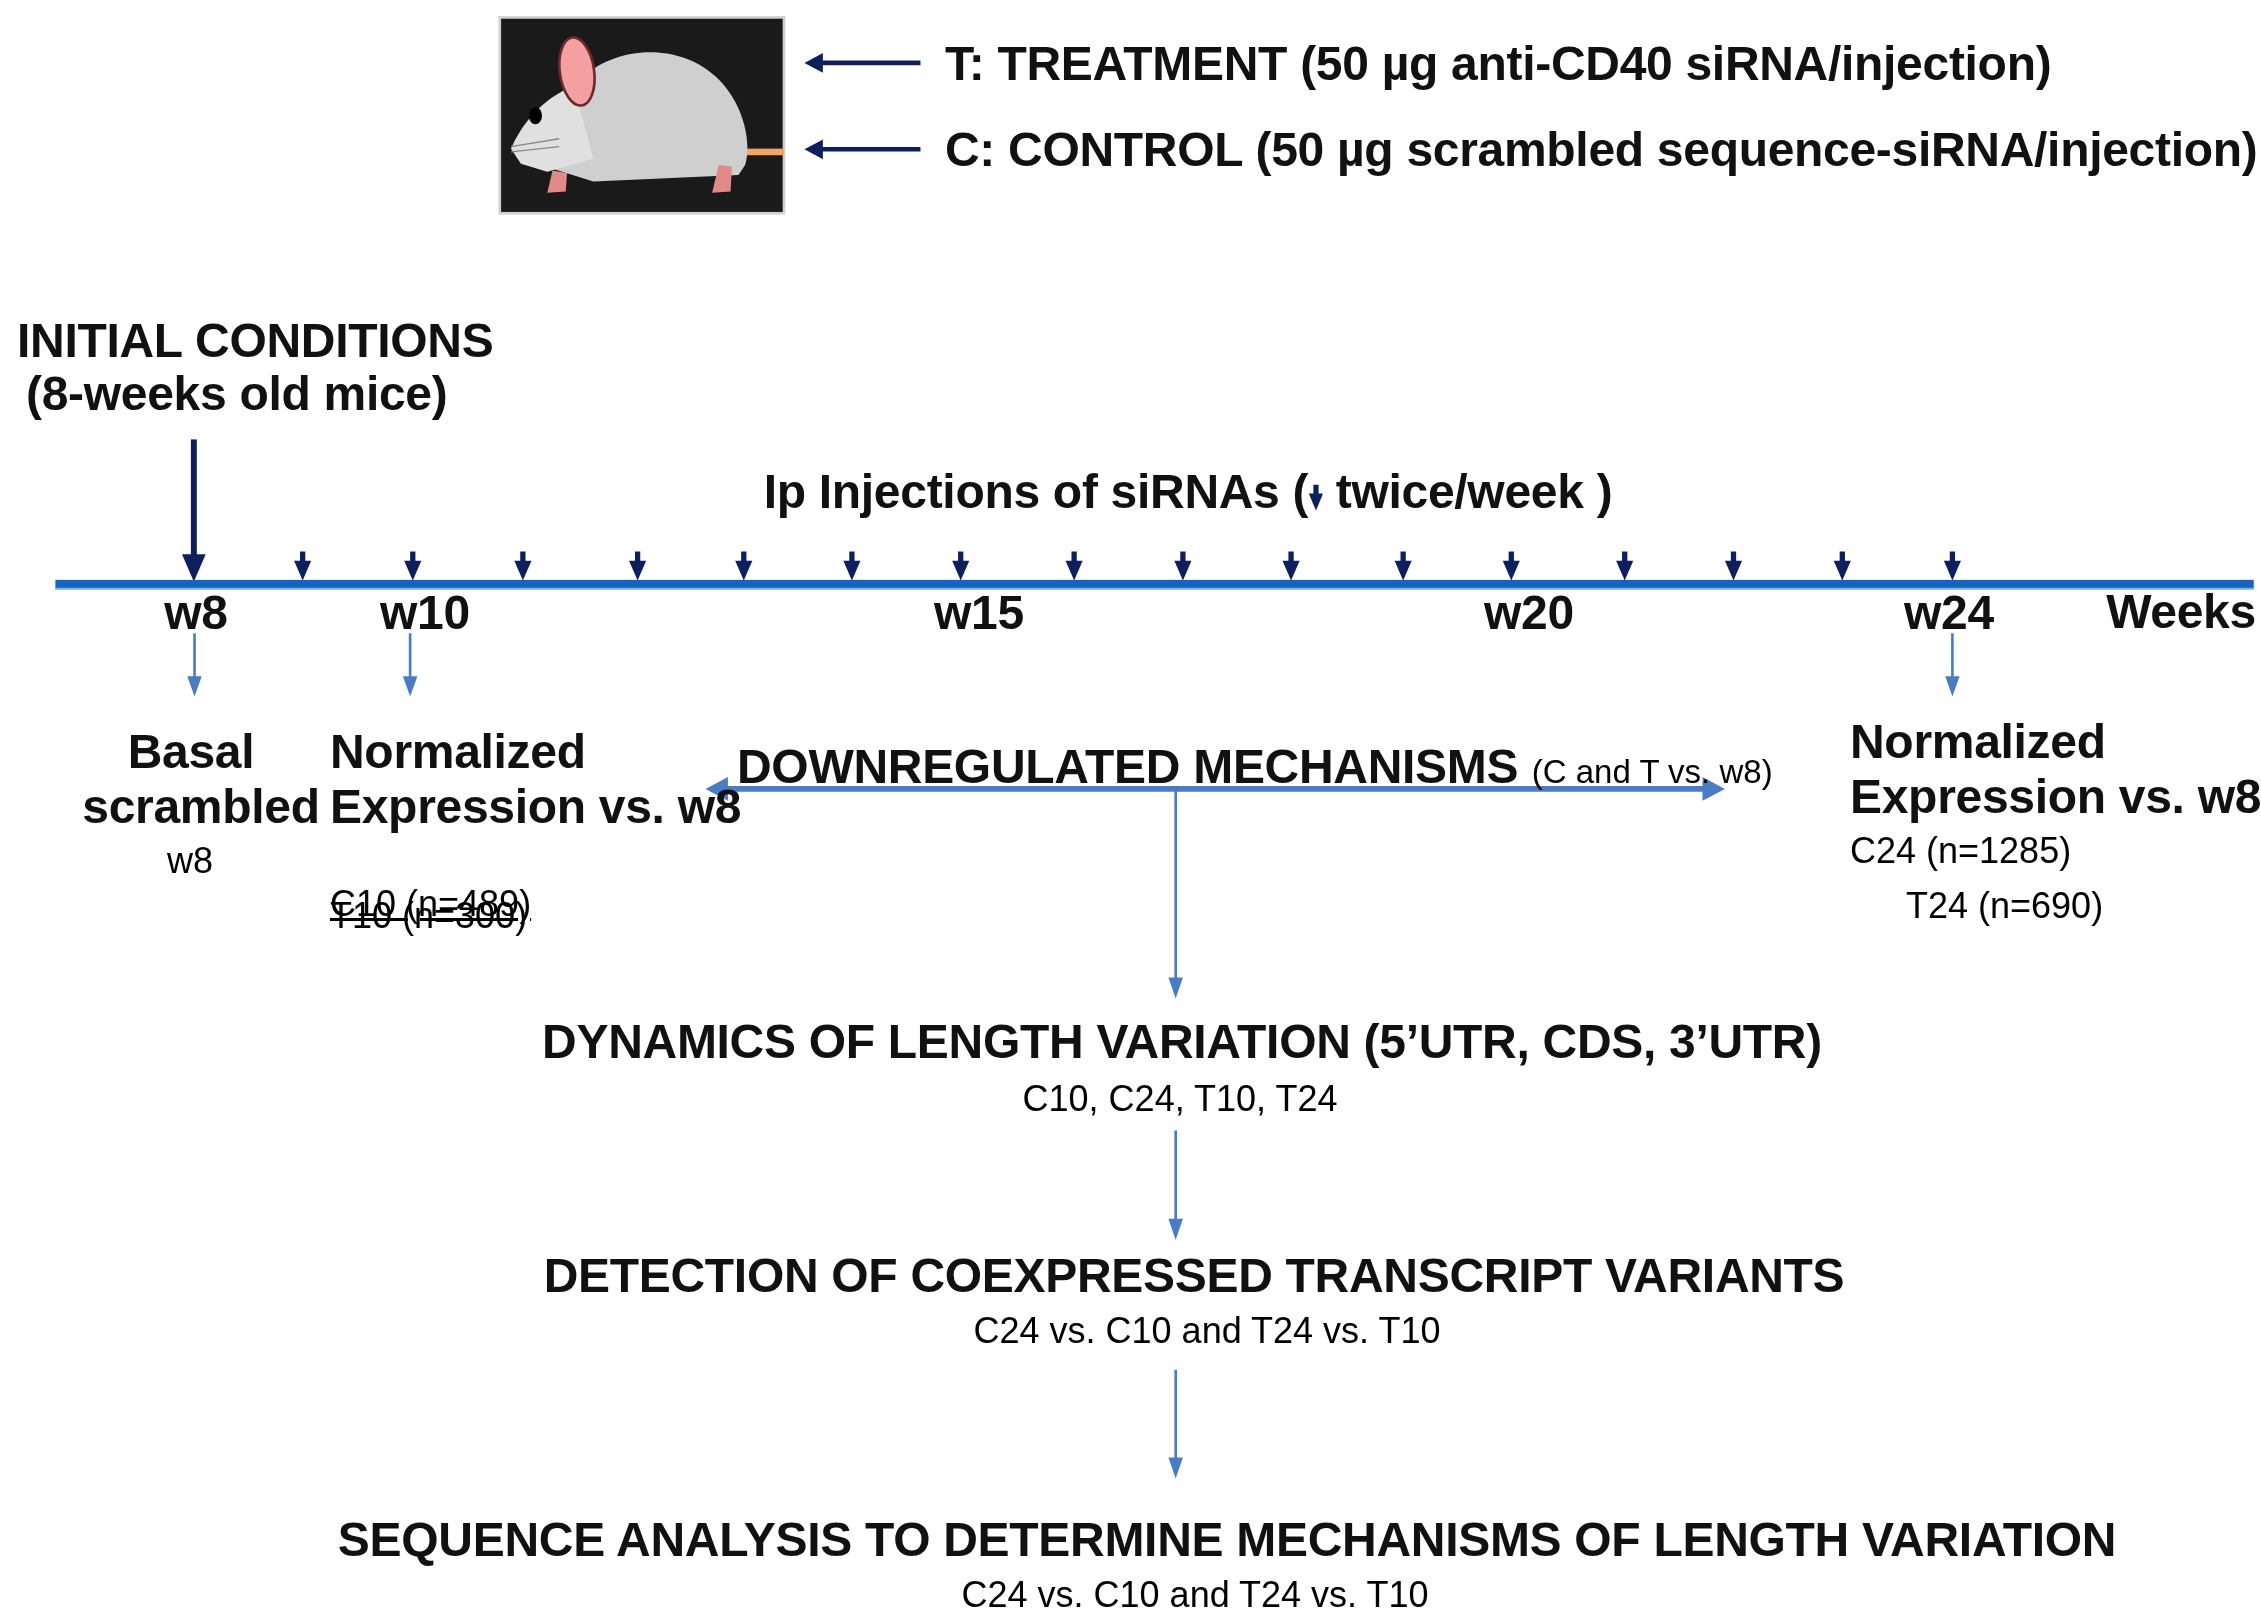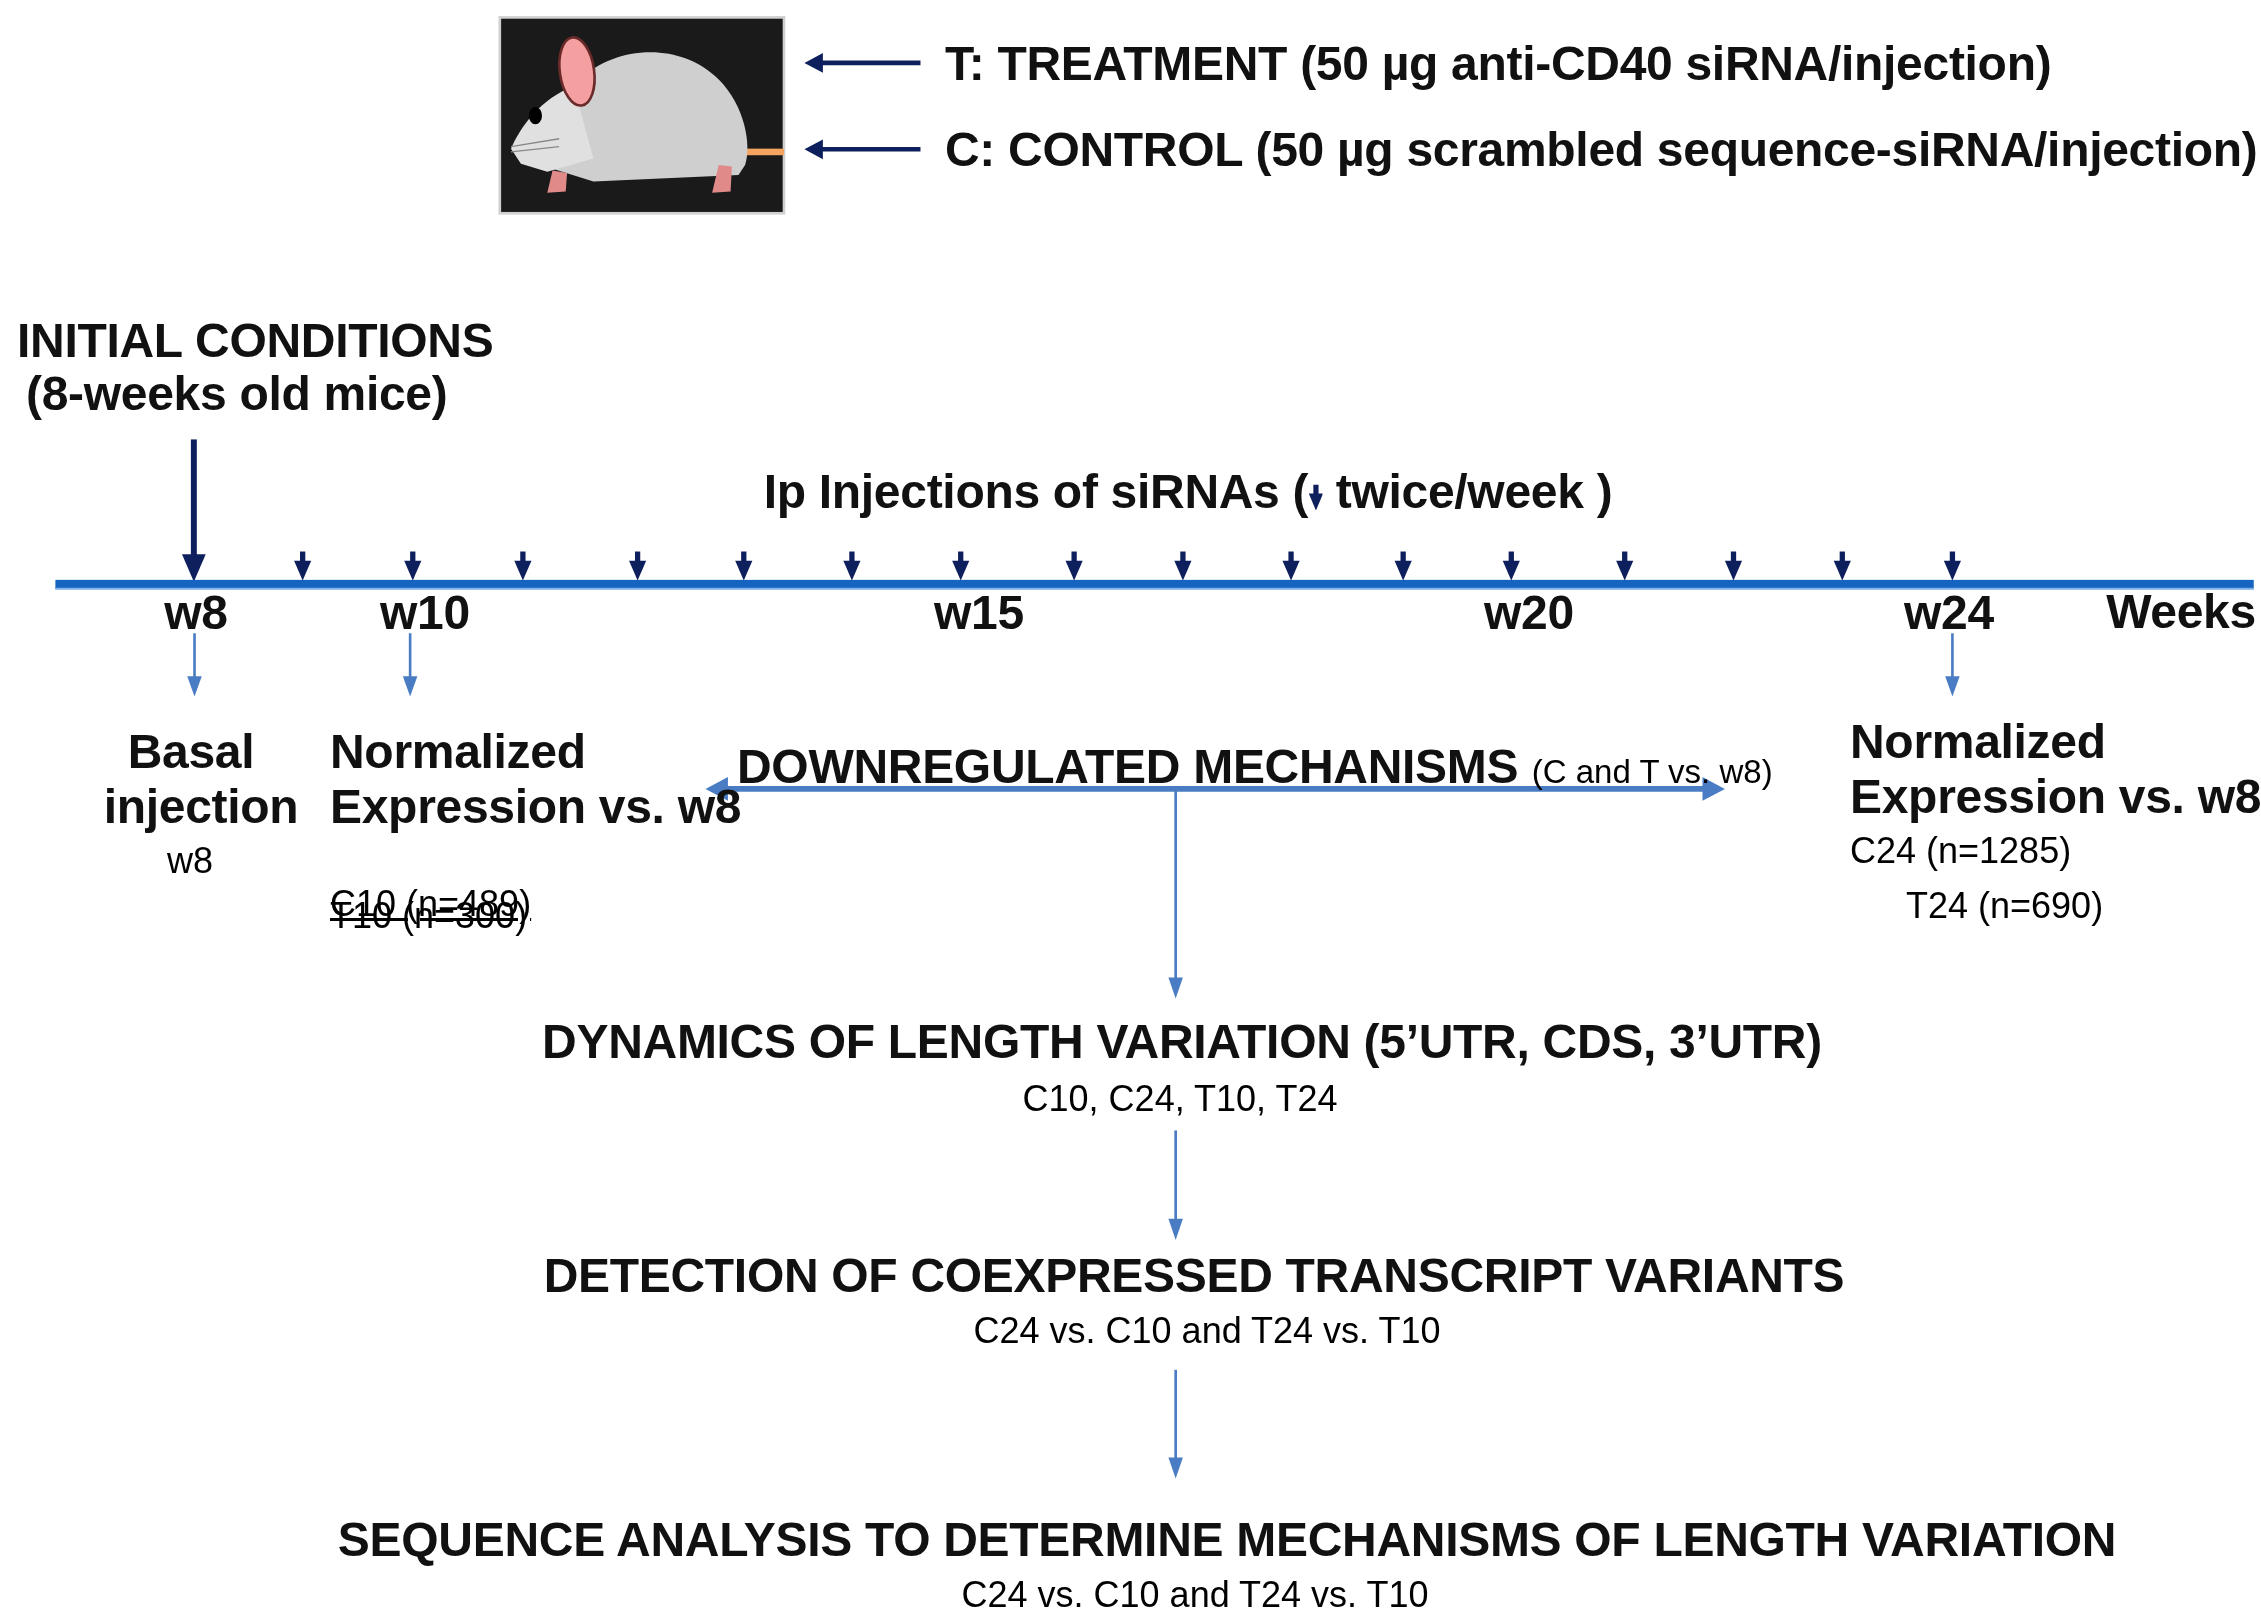--- a/index.html
+++ b/index.html
@@ -172,21 +172,21 @@
 </div>
 
 <div class="abs hdr cm" style="left:196px; top:612px;">w8</div>
 <div class="abs hdr cm" style="left:425px; top:612px;">w10</div>
 <div class="abs hdr cm" style="left:979px; top:612px;">w15</div>
 <div class="abs hdr cm" style="left:1529px; top:612px;">w20</div>
 <div class="abs hdr cm" style="left:1949px; top:612px;">w24</div>
 <div class="abs hdr cm" style="left:2181px; top:611px;">Weeks</div>
 
 <div class="abs hdr cm" style="left:191px; top:751px;">Basal</div>
-<div class="abs hdr cm" style="left:201px; top:806px;">injection</div>
+<div class="abs hdr cm" style="left:201px; top:806px;">scrambled</div>
 <div class="abs sub cm" style="left:190px; top:861px;">w8</div>
 
 <div class="abs hdr vmid" style="left:330px; top:751px;">Normalized</div>
 <div class="abs hdr vmid" style="left:330px; top:806px;">Expression vs. w8</div>
 <div class="abs sub vmid" style="left:330px; top:904px;text-decoration:underline;">C10 (n=489)</div>
 <div class="abs sub vmid" style="left:330px; top:916px;text-align:center;">T10 (n=300)</div>
 
 <div class="abs hdr vmid" style="left:1850px; top:741px;">Normalized</div>
 <div class="abs hdr vmid" style="left:1850px; top:796px;">Expression vs. w8</div>
 <div class="abs sub vmid" style="left:1850px; top:851px;">C24 (n=1285)</div>

